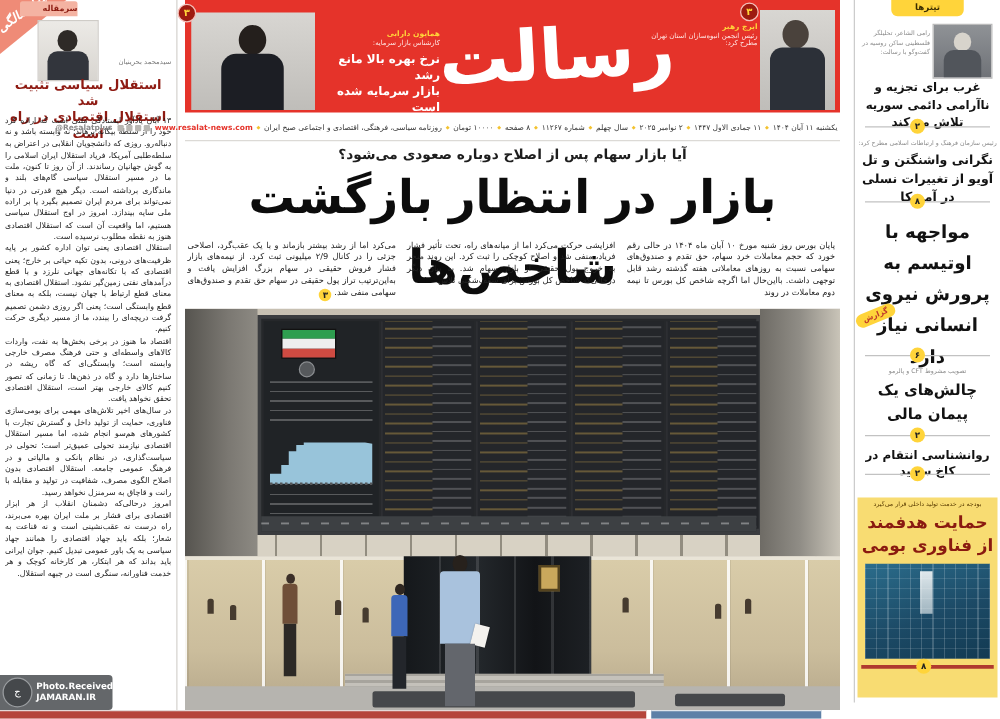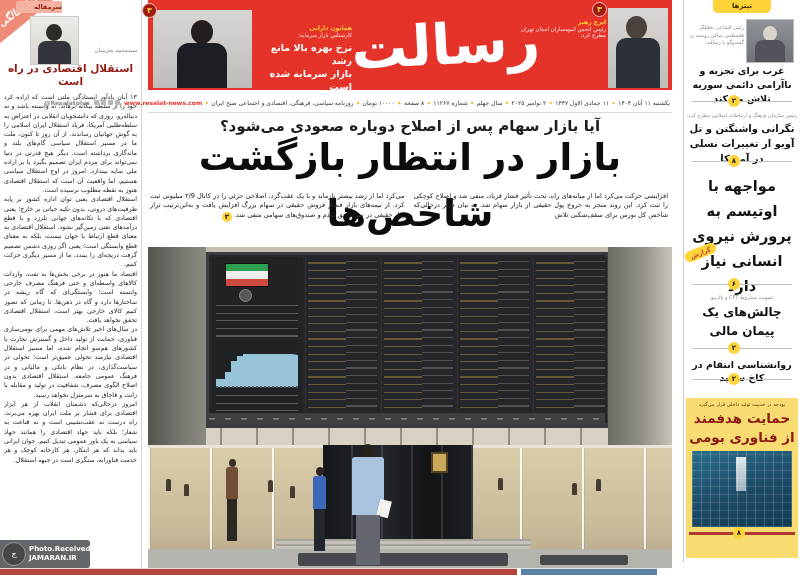--- a/index.html
+++ b/index.html
@@ -55,21 +55,21 @@
             display:flex;flex-direction:row;direction:rtl;align-items:center;font-size:6px;color:#333;
             padding:0 2px;box-sizing:border-box;}
   .dl-seg{white-space:nowrap;}
   .dl-seg::after{content:"◆";color:#f3c22f;font-size:4px;margin:0 3px;vertical-align:1px;}
   .dl-site{color:#e5332a;font-weight:bold;white-space:nowrap;direction:ltr;}
   .dl-icons{display:inline-flex;gap:2px;margin:0 4px;}
   .dl-icons i{width:5px;height:5px;background:#b9b7b3;border-radius:1px;display:block;}
   .dl-social{color:#8a8a8a;font-weight:bold;direction:ltr;white-space:nowrap;}
 
   
-  .kicker{left:148px;top:117px;width:524px;text-align:center;font-size:15px;font-weight:bold;color:#1d1d1d;}
+  .kicker{left:148px;top:117px;width:524px;text-align:center;font-size:11px;font-weight:bold;color:#1d1d1d;}
   .main-head{left:144px;top:130px;width:532px;text-align:center;font-size:37px;font-weight:bold;
              color:#0c0c0c;letter-spacing:-1px;line-height:56px;}
   .intro{left:150px;top:192px;width:518px;height:52px;display:flex;direction:rtl;gap:9px;}
   .intro .col{flex:1;font-size:6.6px;line-height:9.4px;text-align:justify;color:#222;direction:rtl;}
   .pgdot{display:inline-block;width:10px;height:10px;border-radius:50%;background:#ffd43a;color:#222;
          font-size:7px;font-weight:bold;text-align:center;line-height:10px;vertical-align:-2px;}
 
   
   .photo{left:148px;top:247px;width:524px;height:321px;background:linear-gradient(#c7c0b2,#b8b3a6);overflow:hidden;}
   .board{position:absolute;left:58px;top:5px;width:402px;height:176px;background:#26282b;
@@ -162,20 +162,21 @@
     <div class="abs corner-ribbon">
       <span>چهل‌سالگی</span>
     </div>
     <div class="abs edit-tab">سرمقاله</div>
     <div class="abs edit-photo">
       <span class="sil sil-head" style="left:15px;top:7px;width:16px;height:17px;background:#2e2a27;"></span>
       <span class="sil" style="left:7px;top:24px;width:33px;height:23px;border-radius:8px 8px 0 0;background:#32353c;"></span>
     </div>
     <div class="abs edit-author rtl">سیدمحمد بحرینیان</div>
     <div class="abs edit-head rtl">
+      <div>استقلال سیاسی تثبیت شد</div>
       <div>استقلال اقتصادی در راه است</div>
     </div>
     <div class="abs edit-body rtl">۱۳ آبان یادآور ایستادگی ملتی است که اراده کرد خود را از سلطه بیگانه برهاند؛ نه وابسته باشد و نه دنباله‌رو. روزی که دانشجویان انقلابی در اعتراض به سلطه‌طلبی آمریکا، فریاد استقلال ایران اسلامی را به گوش جهانیان رساندند. از آن روز تا کنون، ملت ما در مسیر استقلال سیاسی گام‌های بلند و ماندگاری برداشته است. دیگر هیچ قدرتی در دنیا نمی‌تواند برای مردم ایران تصمیم بگیرد یا بر اراده ملی سایه بیندازد. امروز در اوج استقلال سیاسی هستیم، اما واقعیت آن است که استقلال اقتصادی هنوز به نقطه مطلوب نرسیده است.
 استقلال اقتصادی یعنی توان اداره کشور بر پایه ظرفیت‌های درونی، بدون تکیه حیاتی بر خارج؛ یعنی اقتصادی که با تکانه‌های جهانی نلرزد و با قطع درآمدهای نفتی زمین‌گیر نشود. استقلال اقتصادی به معنای قطع ارتباط با جهان نیست، بلکه به معنای قطع وابستگی است؛ یعنی اگر روزی دشمن تصمیم گرفت دریچه‌ای را ببندد، ما از مسیر دیگری حرکت کنیم.
 اقتصاد ما هنوز در برخی بخش‌ها به نفت، واردات کالاهای واسطه‌ای و حتی فرهنگ مصرف خارجی وابسته است؛ وابستگی‌ای که گاه ریشه در ساختارها دارد و گاه در ذهن‌ها. تا زمانی که تصور کنیم کالای خارجی بهتر است، استقلال اقتصادی تحقق نخواهد یافت.
 در سال‌های اخیر تلاش‌های مهمی برای بومی‌سازی فناوری، حمایت از تولید داخل و گسترش تجارت با کشورهای هم‌سو انجام شده، اما مسیر استقلال اقتصادی نیازمند تحولی عمیق‌تر است؛ تحولی در سیاست‌گذاری، در نظام بانکی و مالیاتی و در فرهنگ عمومی جامعه. استقلال اقتصادی بدون اصلاح الگوی مصرف، شفافیت در تولید و مقابله با رانت و قاچاق به سرمنزل نخواهد رسید.
 امروز درحالی‌که دشمنان انقلاب از هر ابزار اقتصادی برای فشار بر ملت ایران بهره می‌برند، راه درست نه عقب‌نشینی است و نه قناعت به شعار؛ بلکه باید جهاد اقتصادی را همانند جهاد سیاسی به یک باور عمومی تبدیل کنیم. جوان ایرانی باید بداند که هر ابتکار، هر کارخانه کوچک و هر خدمت فناورانه، سنگری است در جبهه استقلال.</div>
   </div>
 
   <div class="abs credit">
@@ -229,20 +230,21 @@
         <i></i>
         <i></i>
         <i></i>
       </span>
     <span class="dl-social">@Resalatplus</span>
   </div>
 
   <div class="abs kicker rtl">آیا بازار سهام پس از اصلاح دوباره صعودی می‌شود؟</div>
   <div class="abs main-head rtl">بازار در انتظار بازگشت شاخص‌ها</div>
   <div class="abs intro">
+    <div class="col">پایان بورس روز شنبه مورخ ۱۰ آبان ماه ۱۴۰۴ در حالی رقم خورد که حجم معاملات خرد سهام، حق تقدم و صندوق‌های سهامی نسبت به روزهای معاملاتی هفته گذشته رشد قابل توجهی داشت. بااین‌حال اما اگرچه شاخص کل بورس تا نیمه دوم معاملات در روند</div>
     <div class="col">افزایشی حرکت می‌کرد اما از میانه‌های راه، تحت تأثیر فشار فریاد، منفی شد و اصلاح کوچکی را ثبت کرد. این روند منجر به خروج پول حقیقی از بازار سهام شد. به بیان دیگر درحالی‌که شاخص کل بورس برای سقف‌شکنی تلاش</div>
     <div class="col"><span>می‌کرد اما از رشد بیشتر بازماند و با یک عقب‌گرد، اصلاحی جزئی را در کانال ۲/9 میلیونی ثبت کرد. از نیمه‌های بازار فشار فروش حقیقی در سهام بزرگ افزایش یافت و به‌این‌ترتیب تراز پول حقیقی در سهام حق تقدم و صندوق‌های سهامی منفی شد.</span> <span class="pgdot">۳</span></div>
   </div>
 
   <div class="abs photo">
     <div class="board">
       <div class="board-info">
         <div class="flag">
             <div class="g"></div>
             <div class="w"></div>

